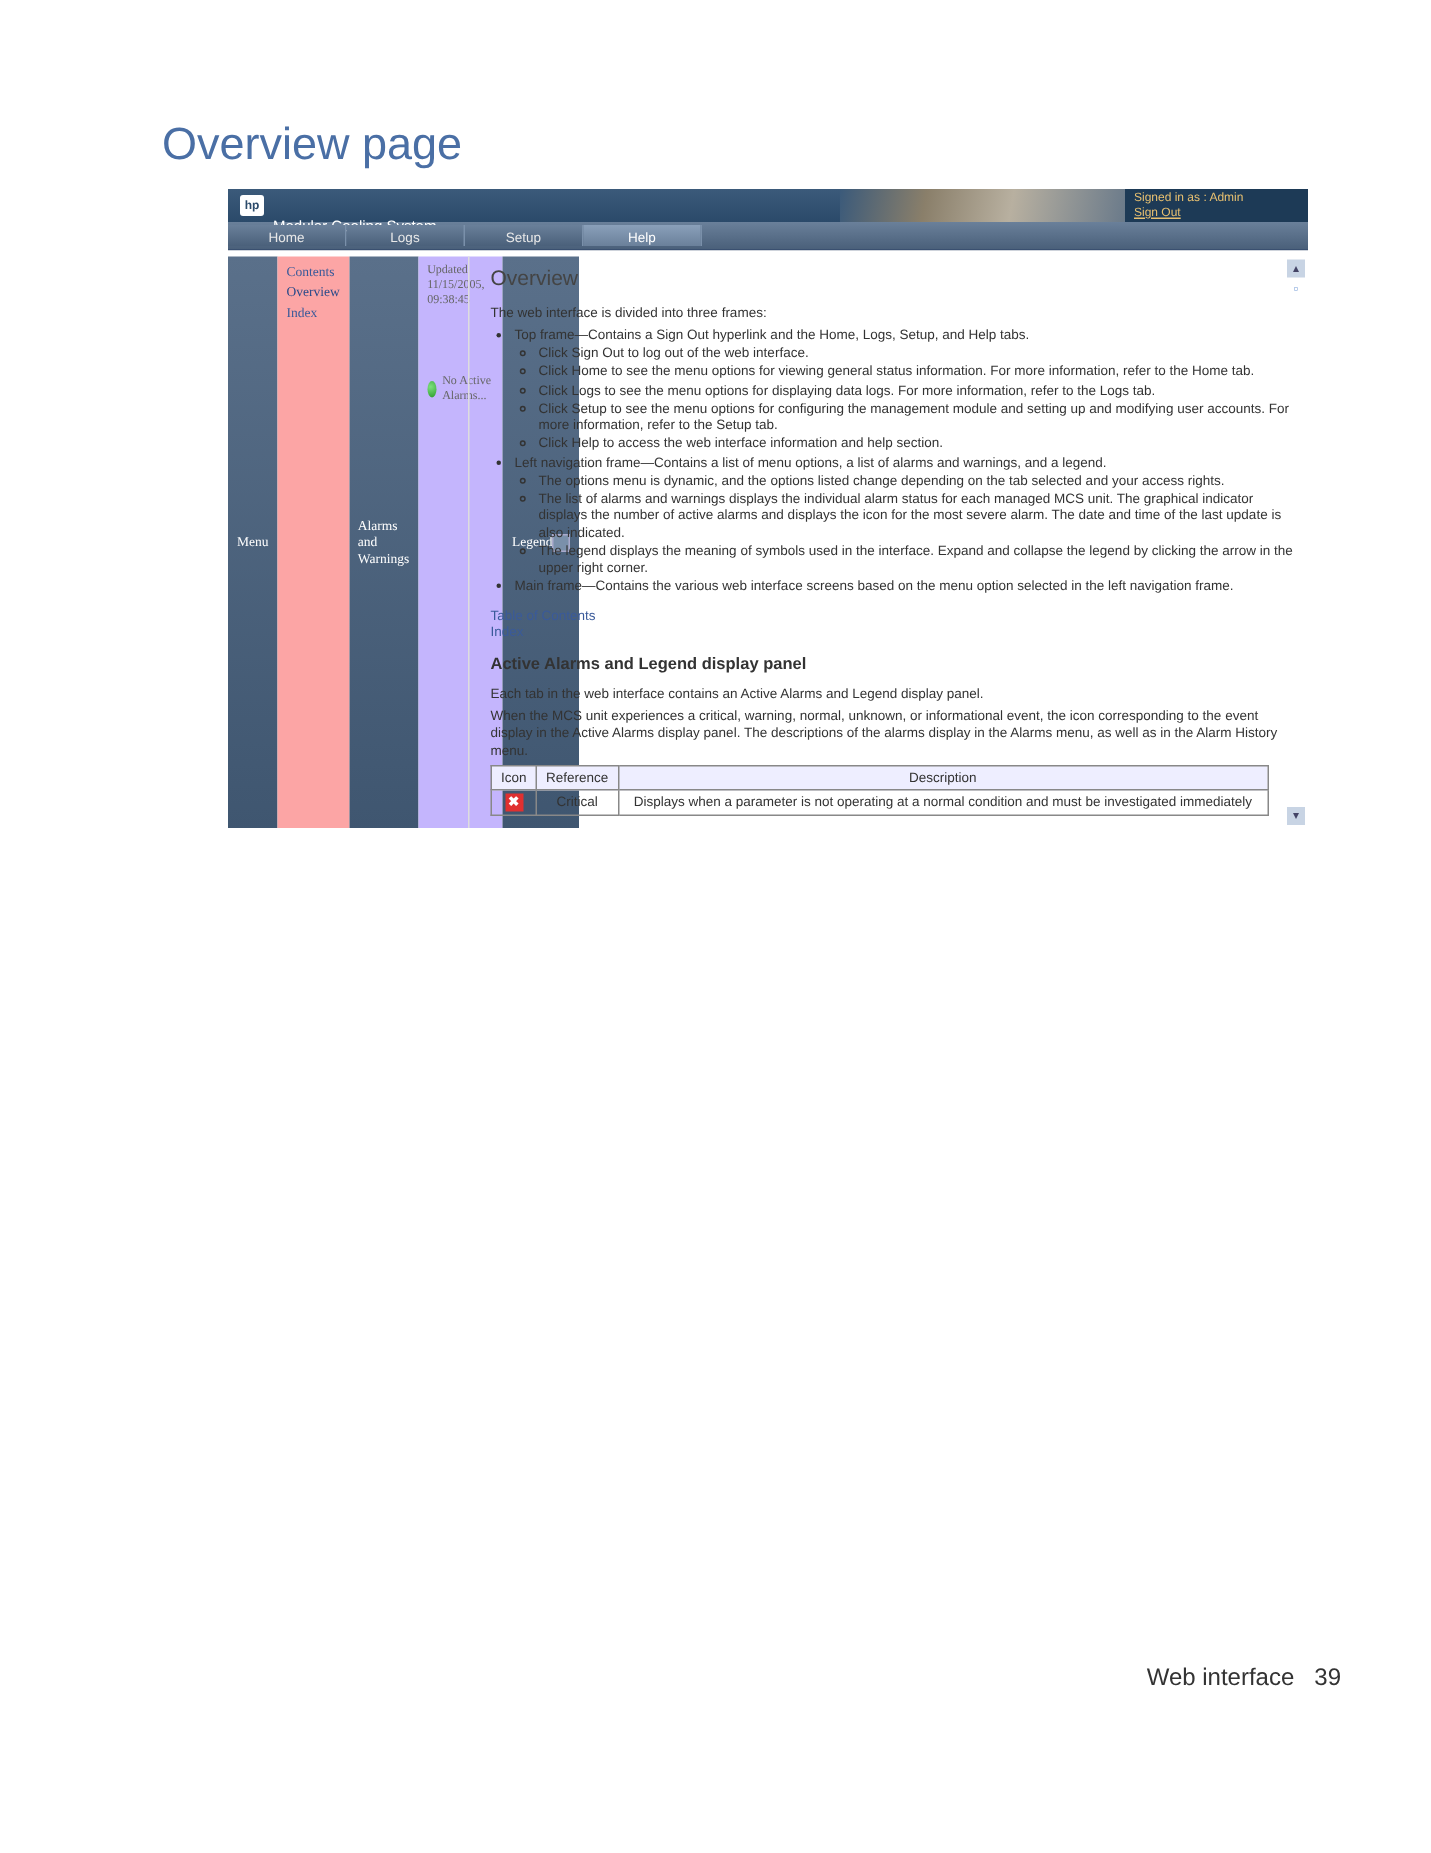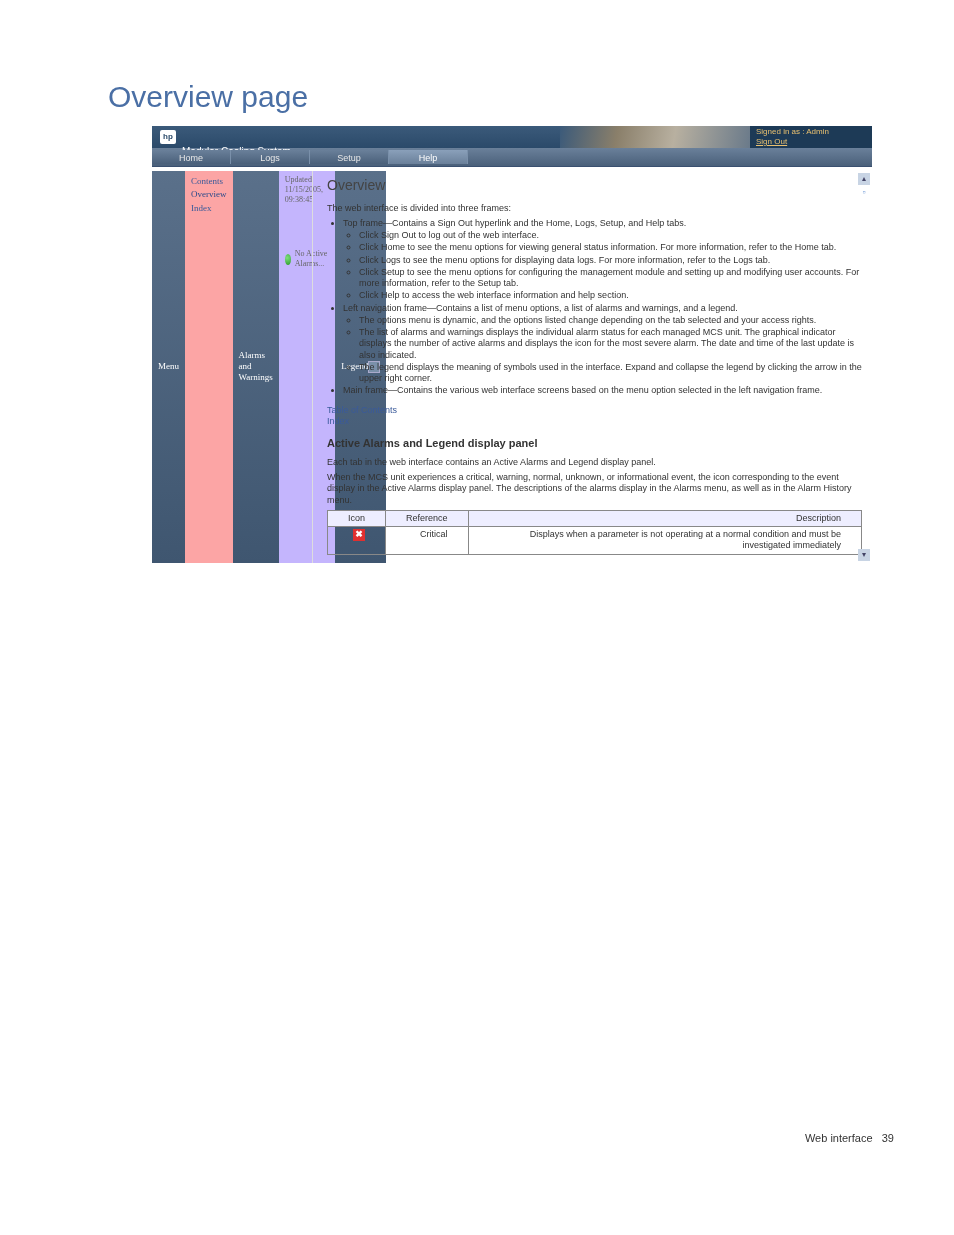--- a/index.html
+++ b/index.html
@@ -149,35 +149,35 @@
   .ss-ul ul { margin:1px 0 1px 16px; padding:0;}
   .ss-links { margin:8px 0 4px 0; font-size:9px;}
   .ss-links a { color:#3a5a9a; text-decoration:none; display:block;}
   .ss-h2 { font-size:11px; font-weight:bold; color:#333; margin:10px 0 6px 0;}
   .ss-table {
     border-collapse: collapse;
     font-size:9px;
   }
   .ss-table th, .ss-table td {
     border:1px solid #888;
-    padding:2px 20px;
-    text-align:right;
+    padding:2px 6px;
+    text-align:center;
     vertical-align:top;
   }
   .ss-table th { background:#eef; font-weight:normal;}
   .ss-crit-ico {
     width:12px; height:12px; background:#e03030; display:inline-flex;
     align-items:center; justify-content:center; color:#fff; font-weight:bold;
     font-size:9px;
   }
   .footer {
     position:absolute;
-    bottom: 36px;
+    bottom: 52px;
     right: 60px;
-    font-size: 11px;
+    font-size: 16px;
     color:#333;
   }
 </style>
 </head>
 <body>
 
 <div class="page">
   <h1 class="heading">Overview page</h1>
 
   <div class="screenshot">

